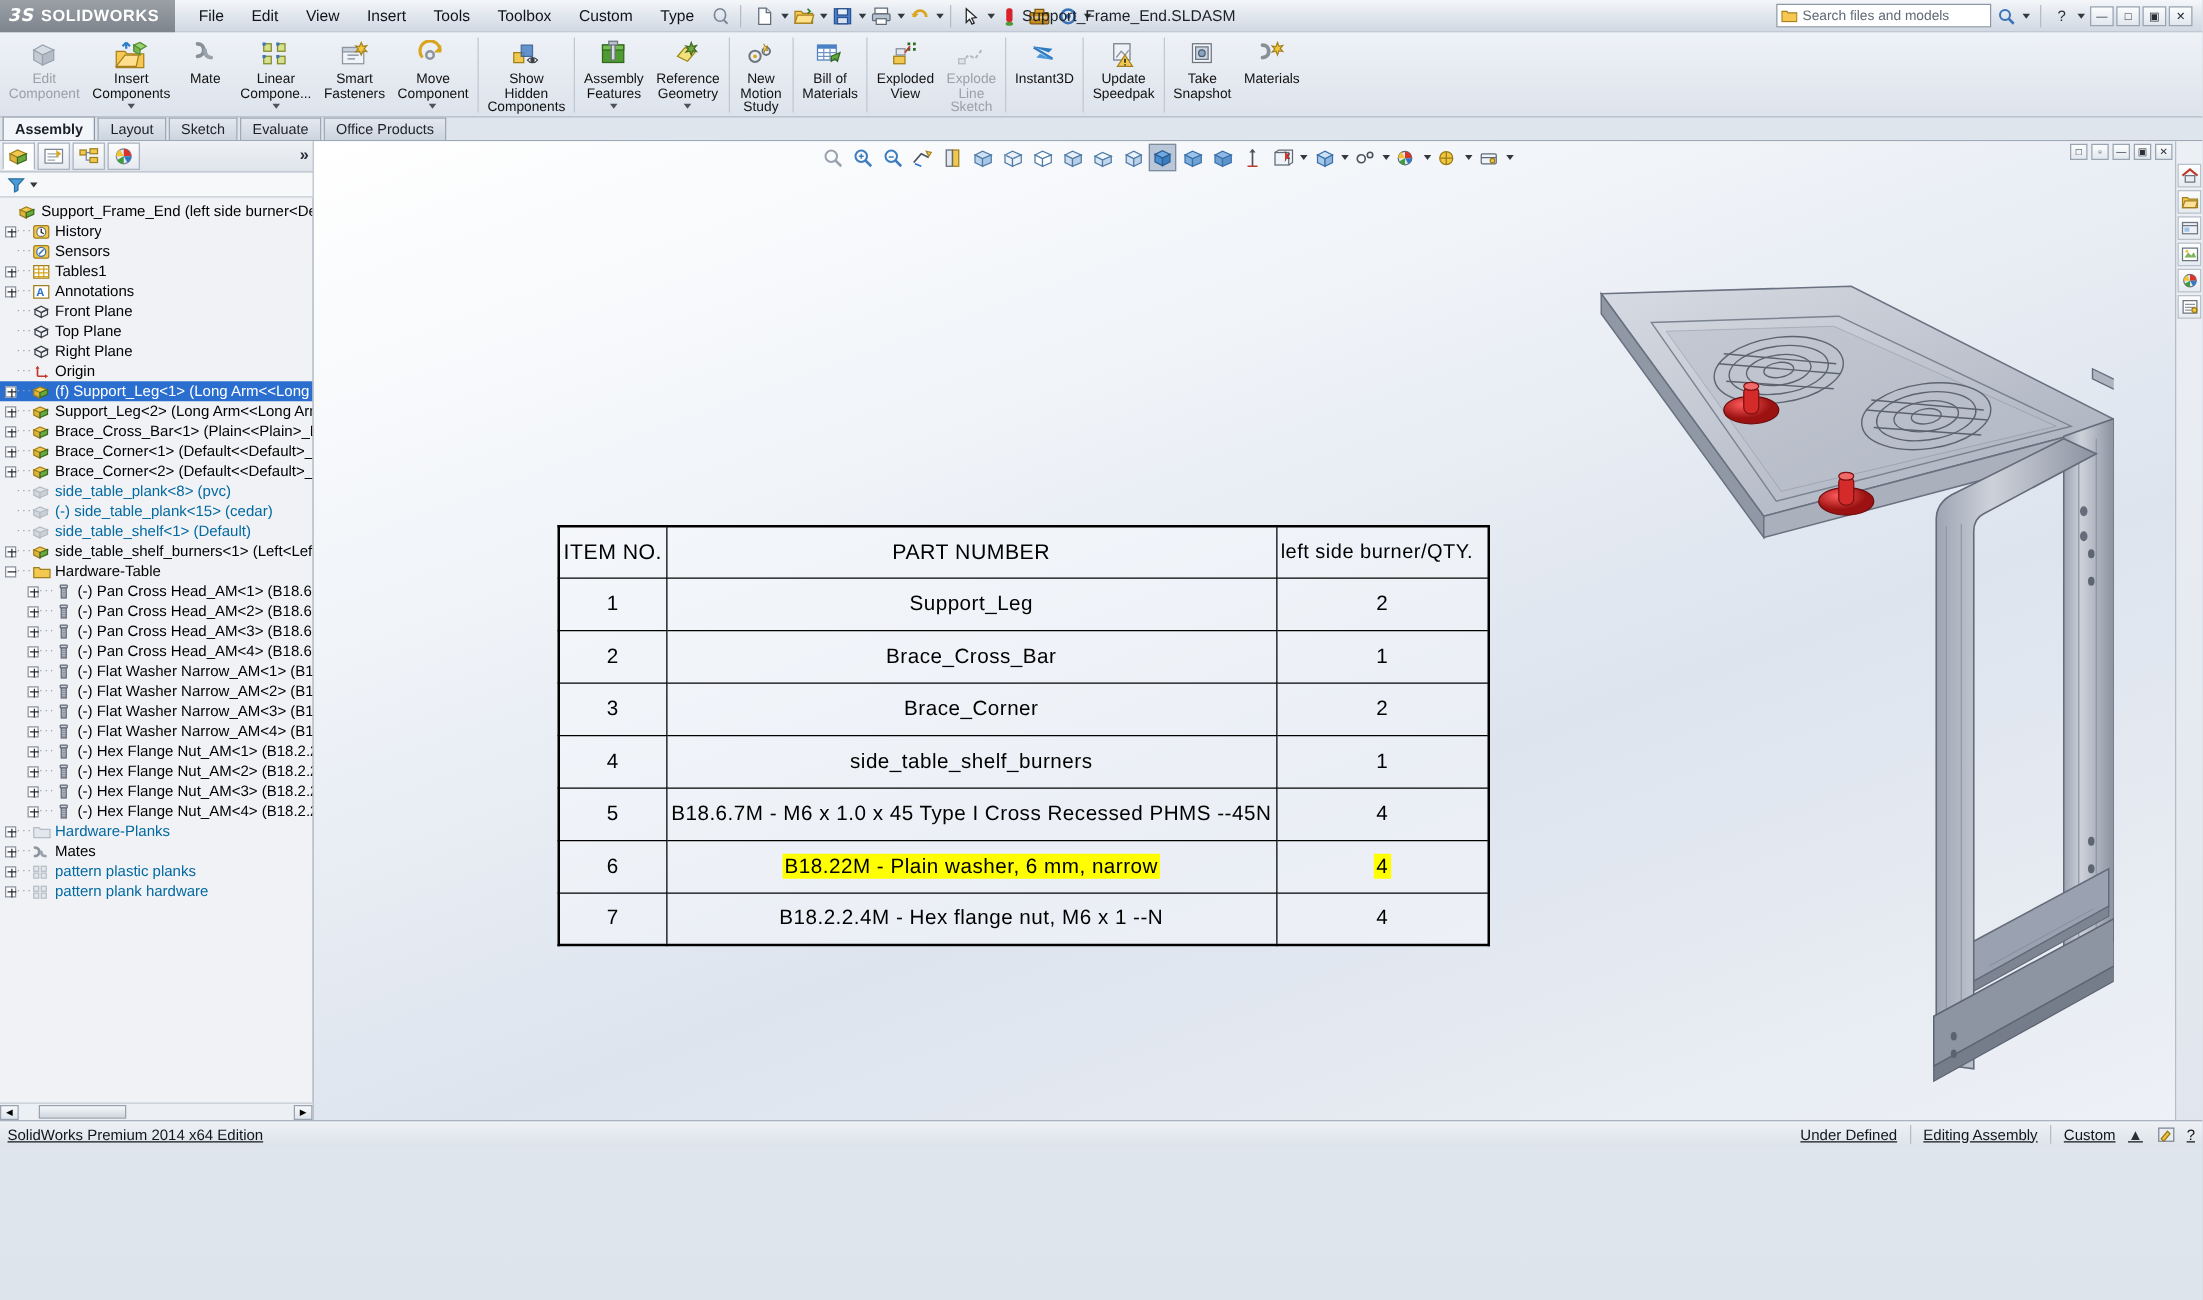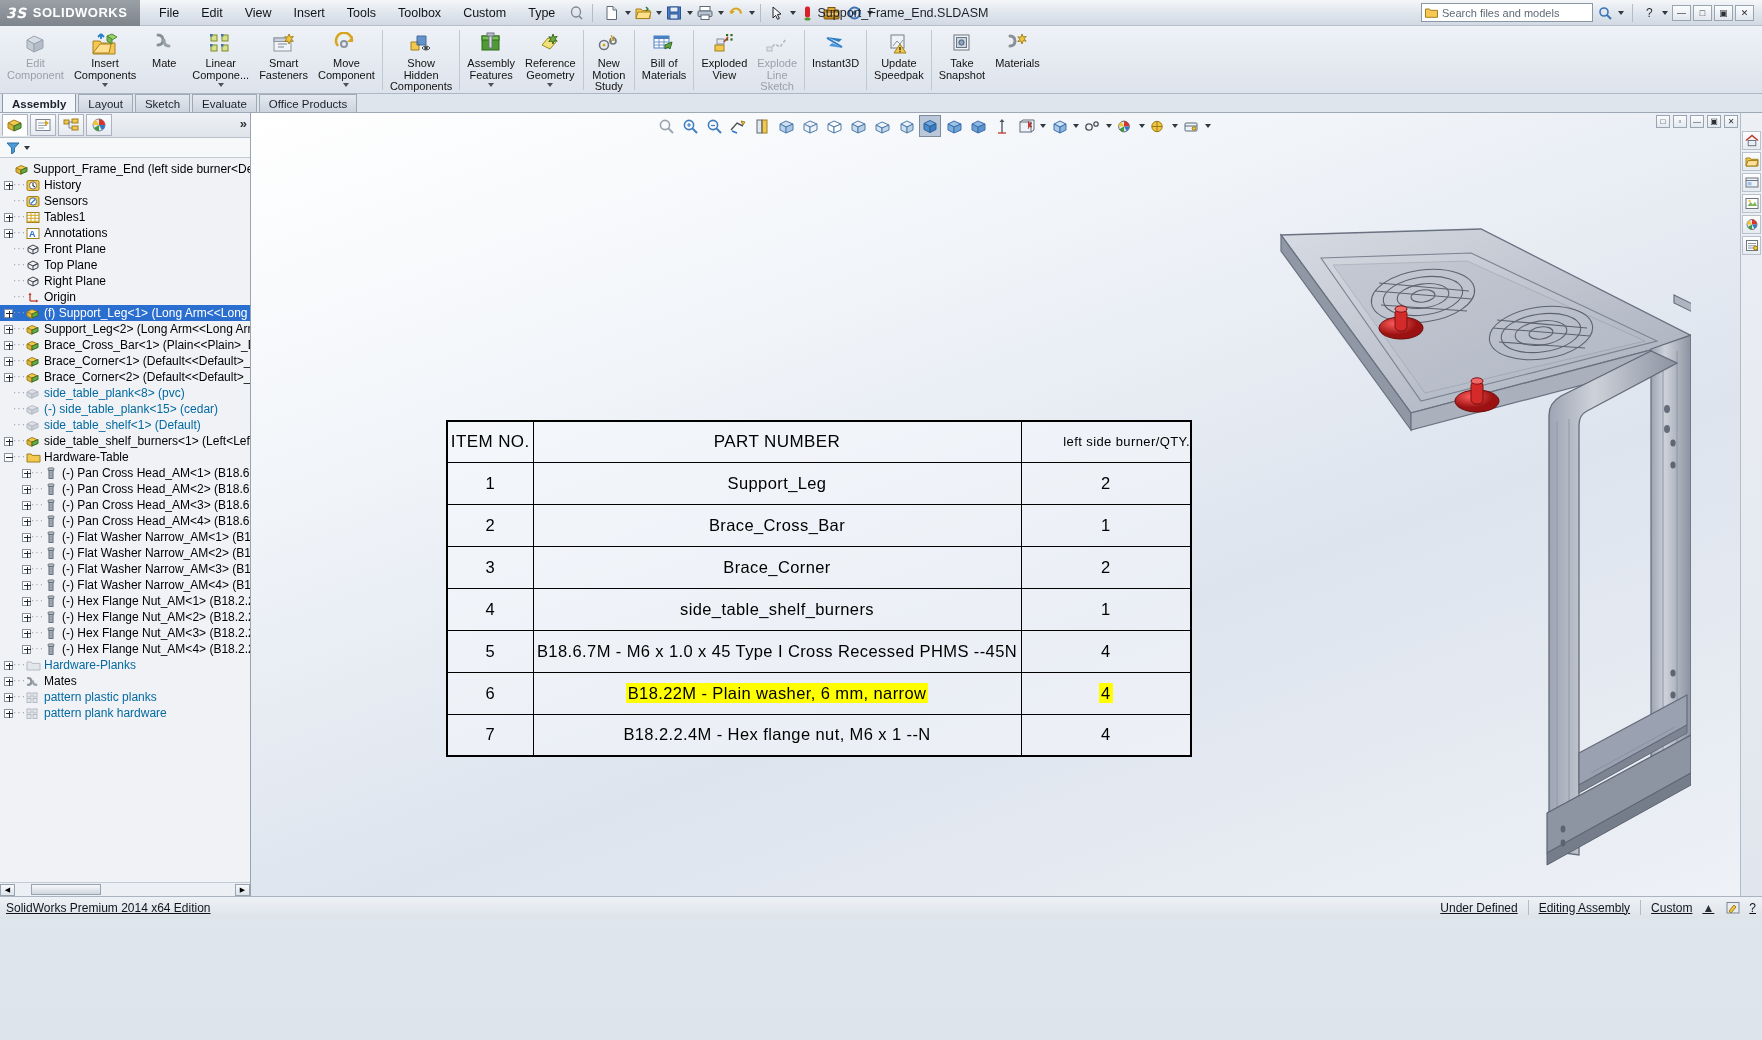--- a/index.html
+++ b/index.html
@@ -110,21 +110,21 @@
   .bom { position:absolute; left:195px; top:307px; border:2px solid #000;
       border-collapse:collapse; background:rgba(246,248,251,0.55);
       font-family:"Liberation Sans", sans-serif; }
   .bom td,.bom th { border:1.6px solid #000; text-align:center; vertical-align:middle;
       font-weight:normal; letter-spacing:.4px; }
   .bom .c-item { width:86px; }
   .bom .c-part { width:488px; }
   .bom .c-qty  { width:170px; }
   .bom thead td { height:41px; font-size:17px; }
   .bom tbody td { height:42px; font-size:16.5px; }
-  .bom .qtyhdr { text-align:right; padding-left:3px; font-size:13px;}
+  .bom .qtyhdr { text-align:left; padding-left:3px; font-size:16px;}
   .hl { background:#ffff00; padding:1px 2px; }
 
   
   .rtool { position:absolute; right:0; top:0; width:22px; height:100%;
       background:linear-gradient(#eceff4,#e1e6ee); border-left:1px solid #b4bcc7;
       padding-top:18px; display:flex; flex-direction:column; align-items:center; gap:2px; }
   .rtool .ri { width:19px;height:19px;border:1px solid #b8c0cb;
       background:linear-gradient(#fdfdfe,#e6ebf1);display:flex;align-items:center;justify-content:center;}
   .gfx-corner { position:absolute; right:24px; top:2px; display:flex; gap:3px; }
   .gfx-corner .cb { width:14px;height:13px;border:1px solid #9aa4b0;

